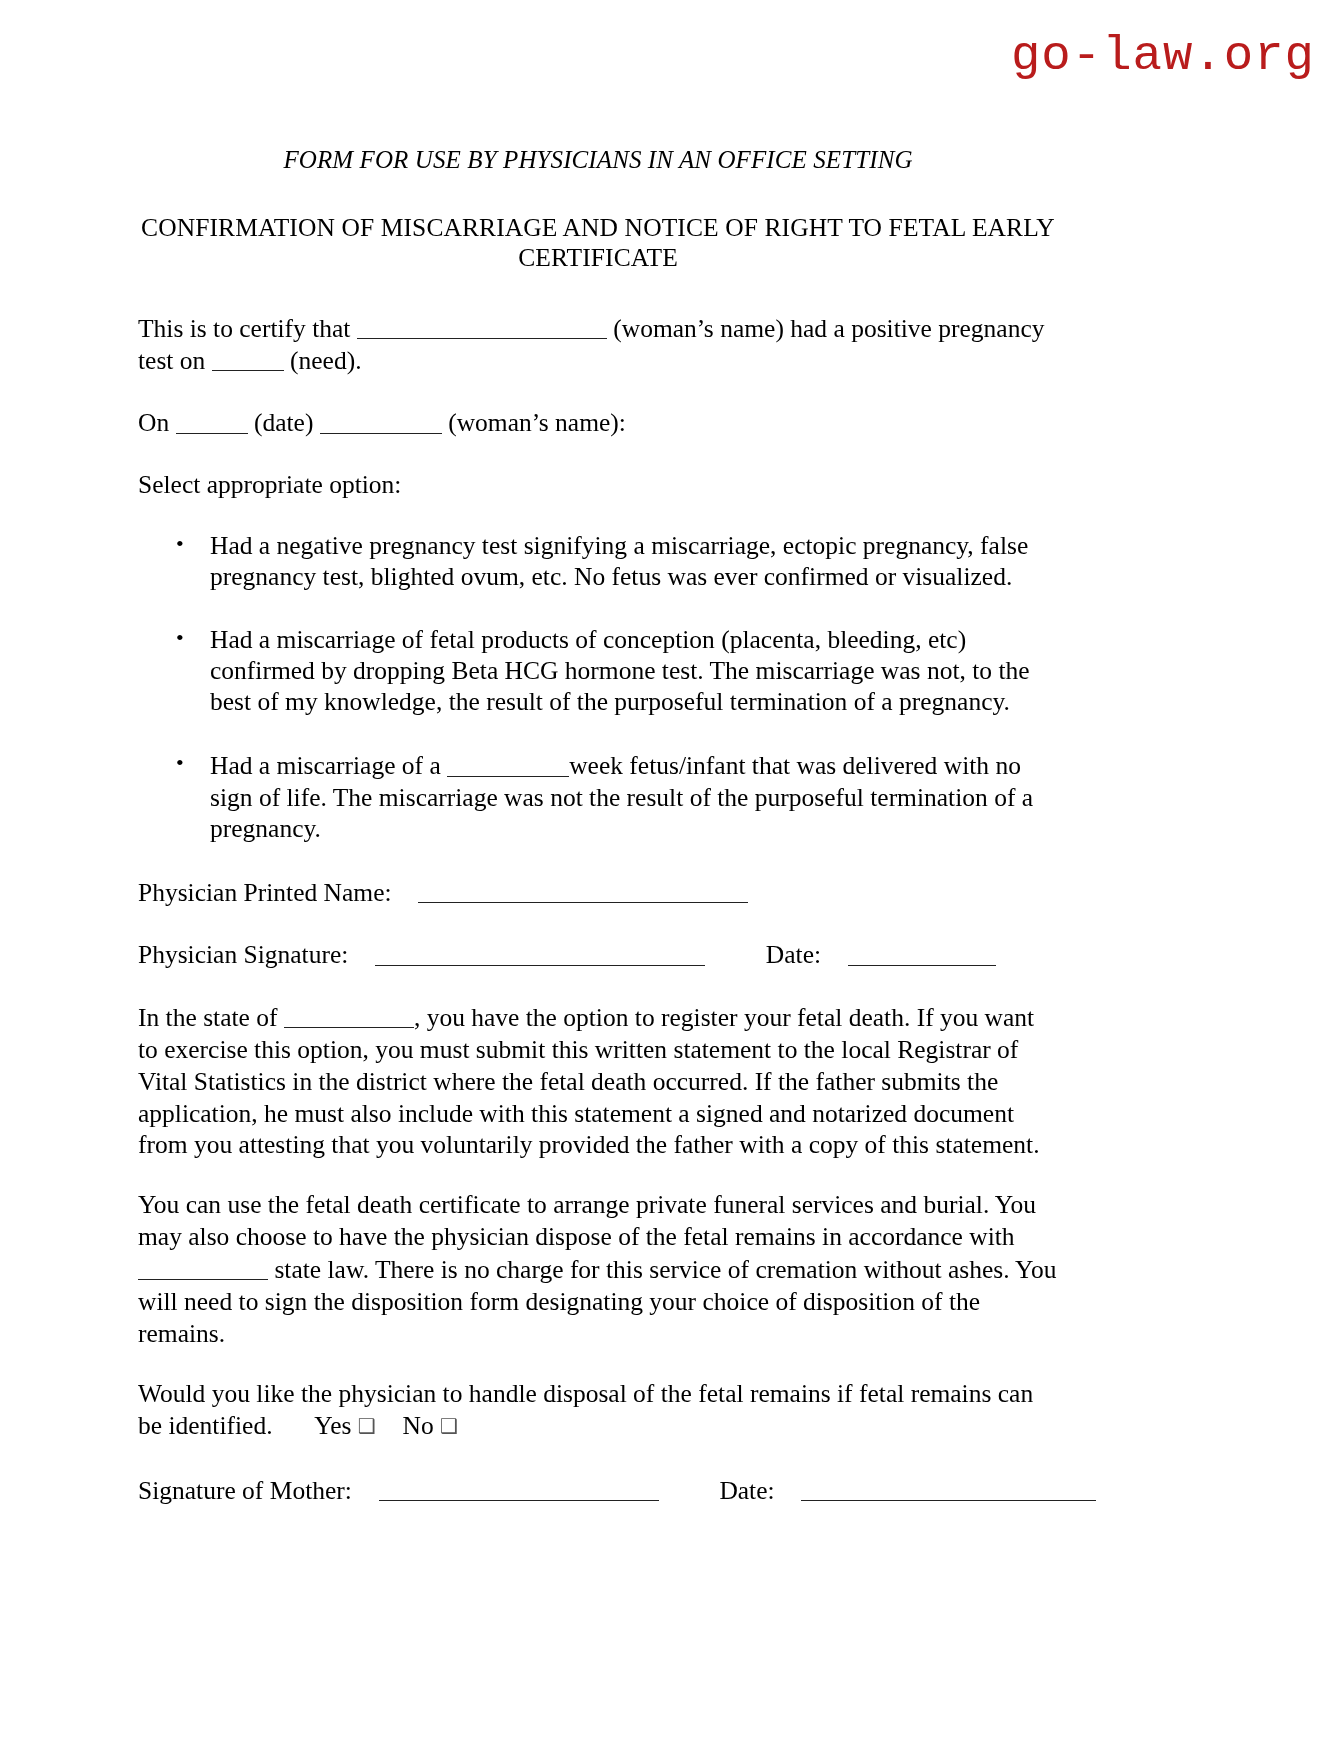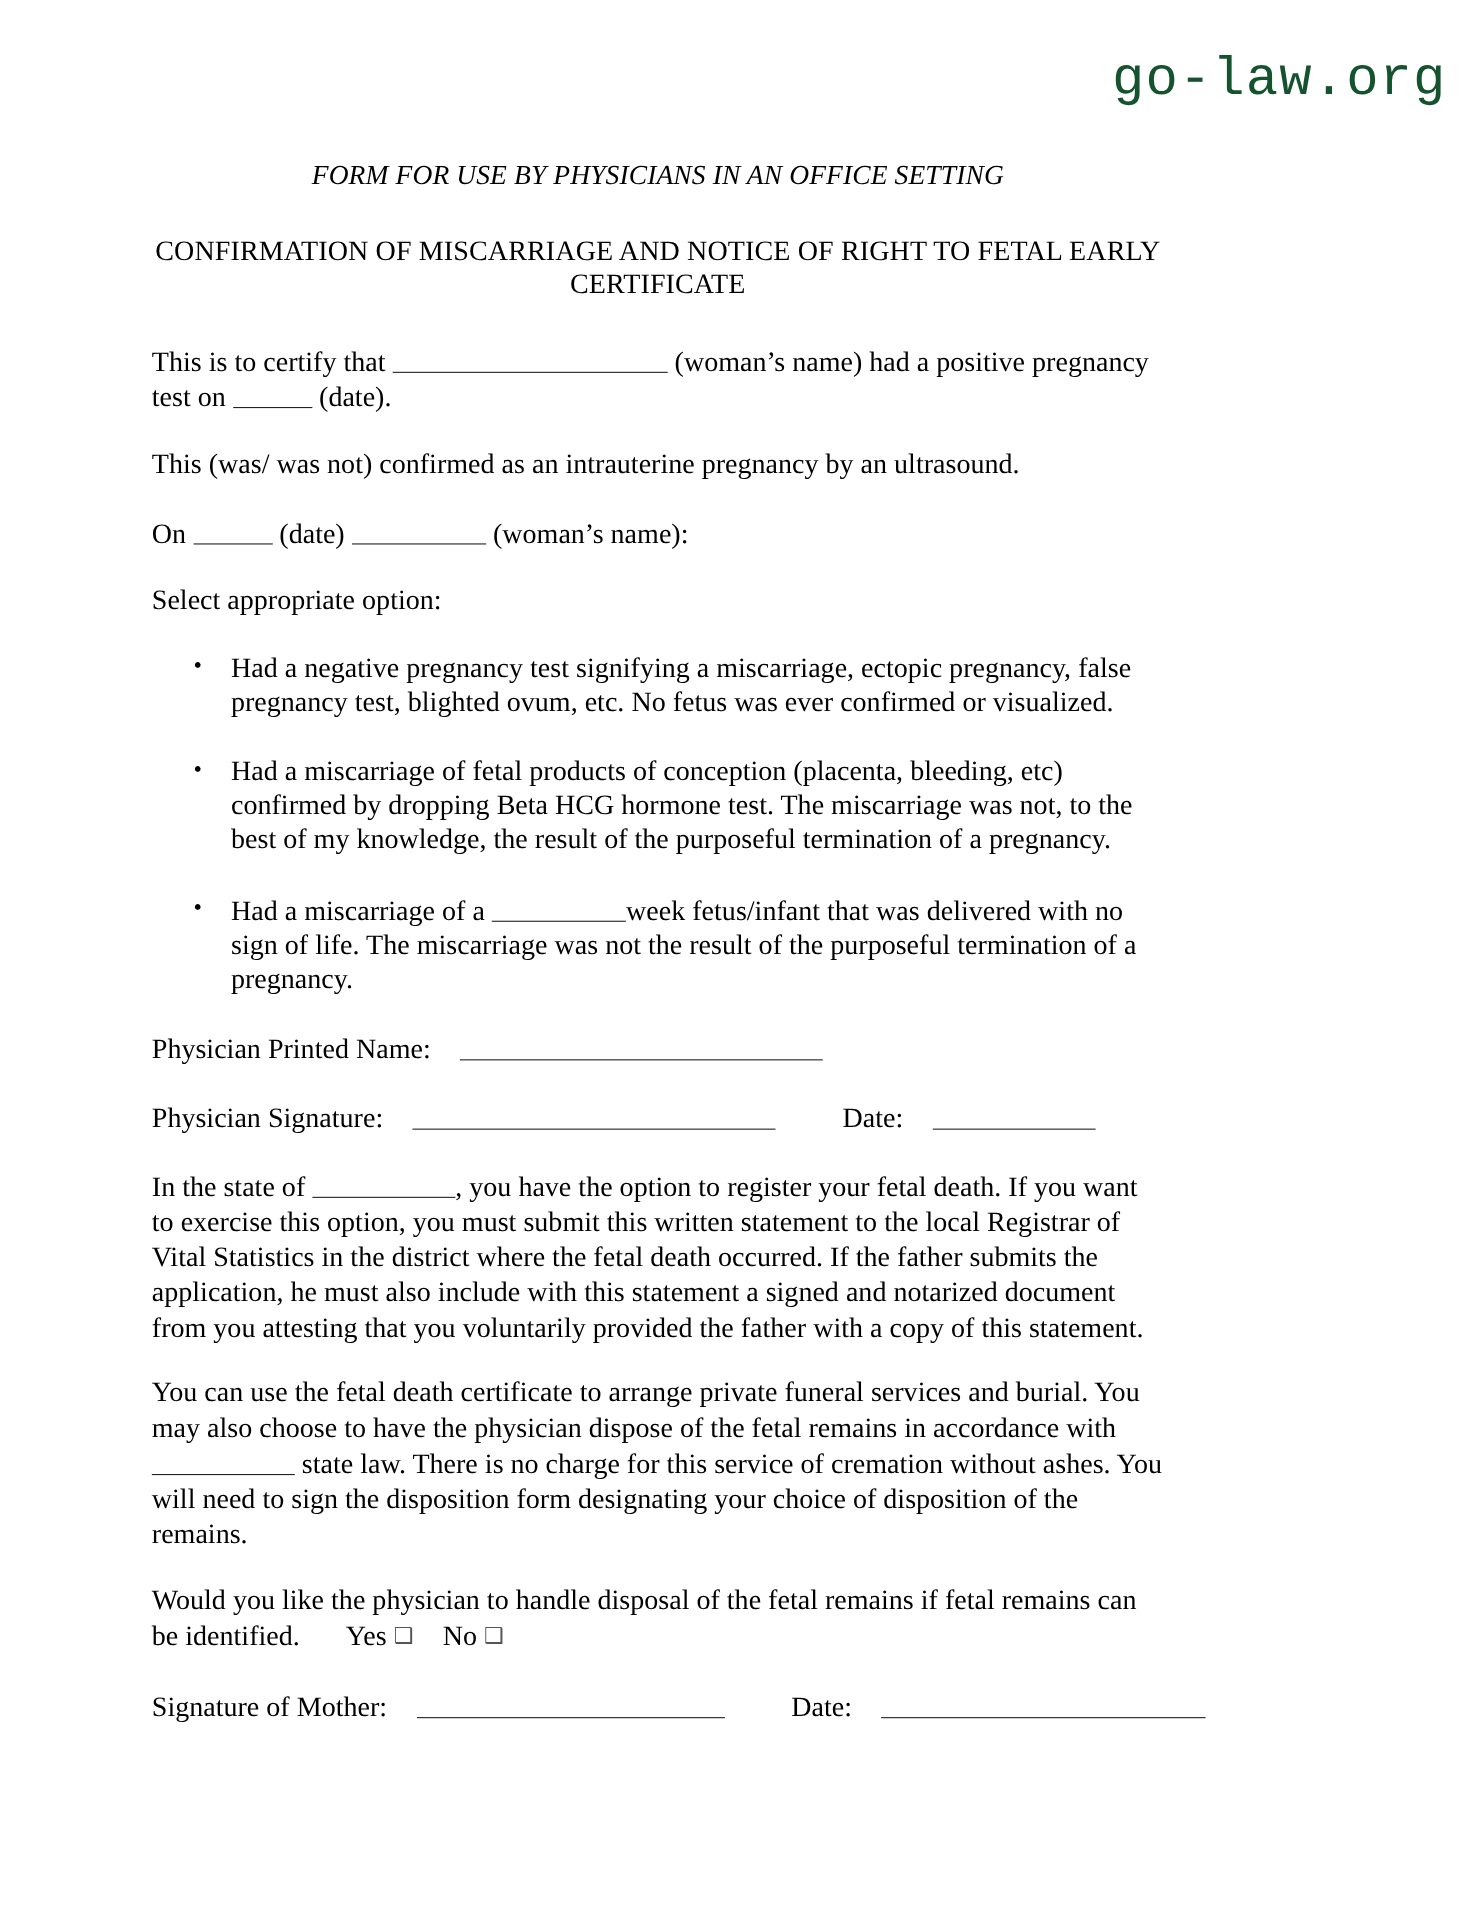--- a/index.html
+++ b/index.html
@@ -19,26 +19,26 @@
   .page {
     position: relative;
     width: 1343px;
     height: 1738px;
     background: #ffffff;
   }
 
   
   .watermark {
     position: absolute;
-    top: 44px;
+    top: 28px;
     right: 28px;
     font-family: "Liberation Mono", "DejaVu Sans Mono", monospace;
     font-size: 49px;
     letter-spacing: 1px;
-    color: #14532d;
+    color: #b91c1c;
     white-space: nowrap;
     user-select: none;
   }
 
   
   .content {
     position: absolute;
     left: 138px;
     top: 145px;
     width: 920px;
@@ -150,24 +150,23 @@
     <div class="heading h-form">FORM FOR USE BY PHYSICIANS IN AN OFFICE SETTING</div>
 
 
     <div class="heading h-confirm">CONFIRMATION OF MISCARRIAGE AND NOTICE OF RIGHT TO FETAL EARLY CERTIFICATE</div>
 
     <p class="body">
       <span>This is to certify that</span>
       <span class="blank b-xl"></span>
       <span>(woman’s name) had a positive pregnancy test on</span>
       <span class="blank b-sm"></span>
-      <span>(date).</span>
-    </p>
-
-    <p class="body">This (was/ was not) confirmed as an intrauterine pregnancy by an ultrasound.</p>
+      <span>(need).</span>
+    </p>
+
 
     <p class="body">
       <span>On</span>
       <span class="blank b-sm"></span>
       <span>(date)</span>
       <span class="blank b-md"></span>
       <span>(woman’s name):</span>
     </p>
 
     <p class="body tight">Select appropriate option:</p>

